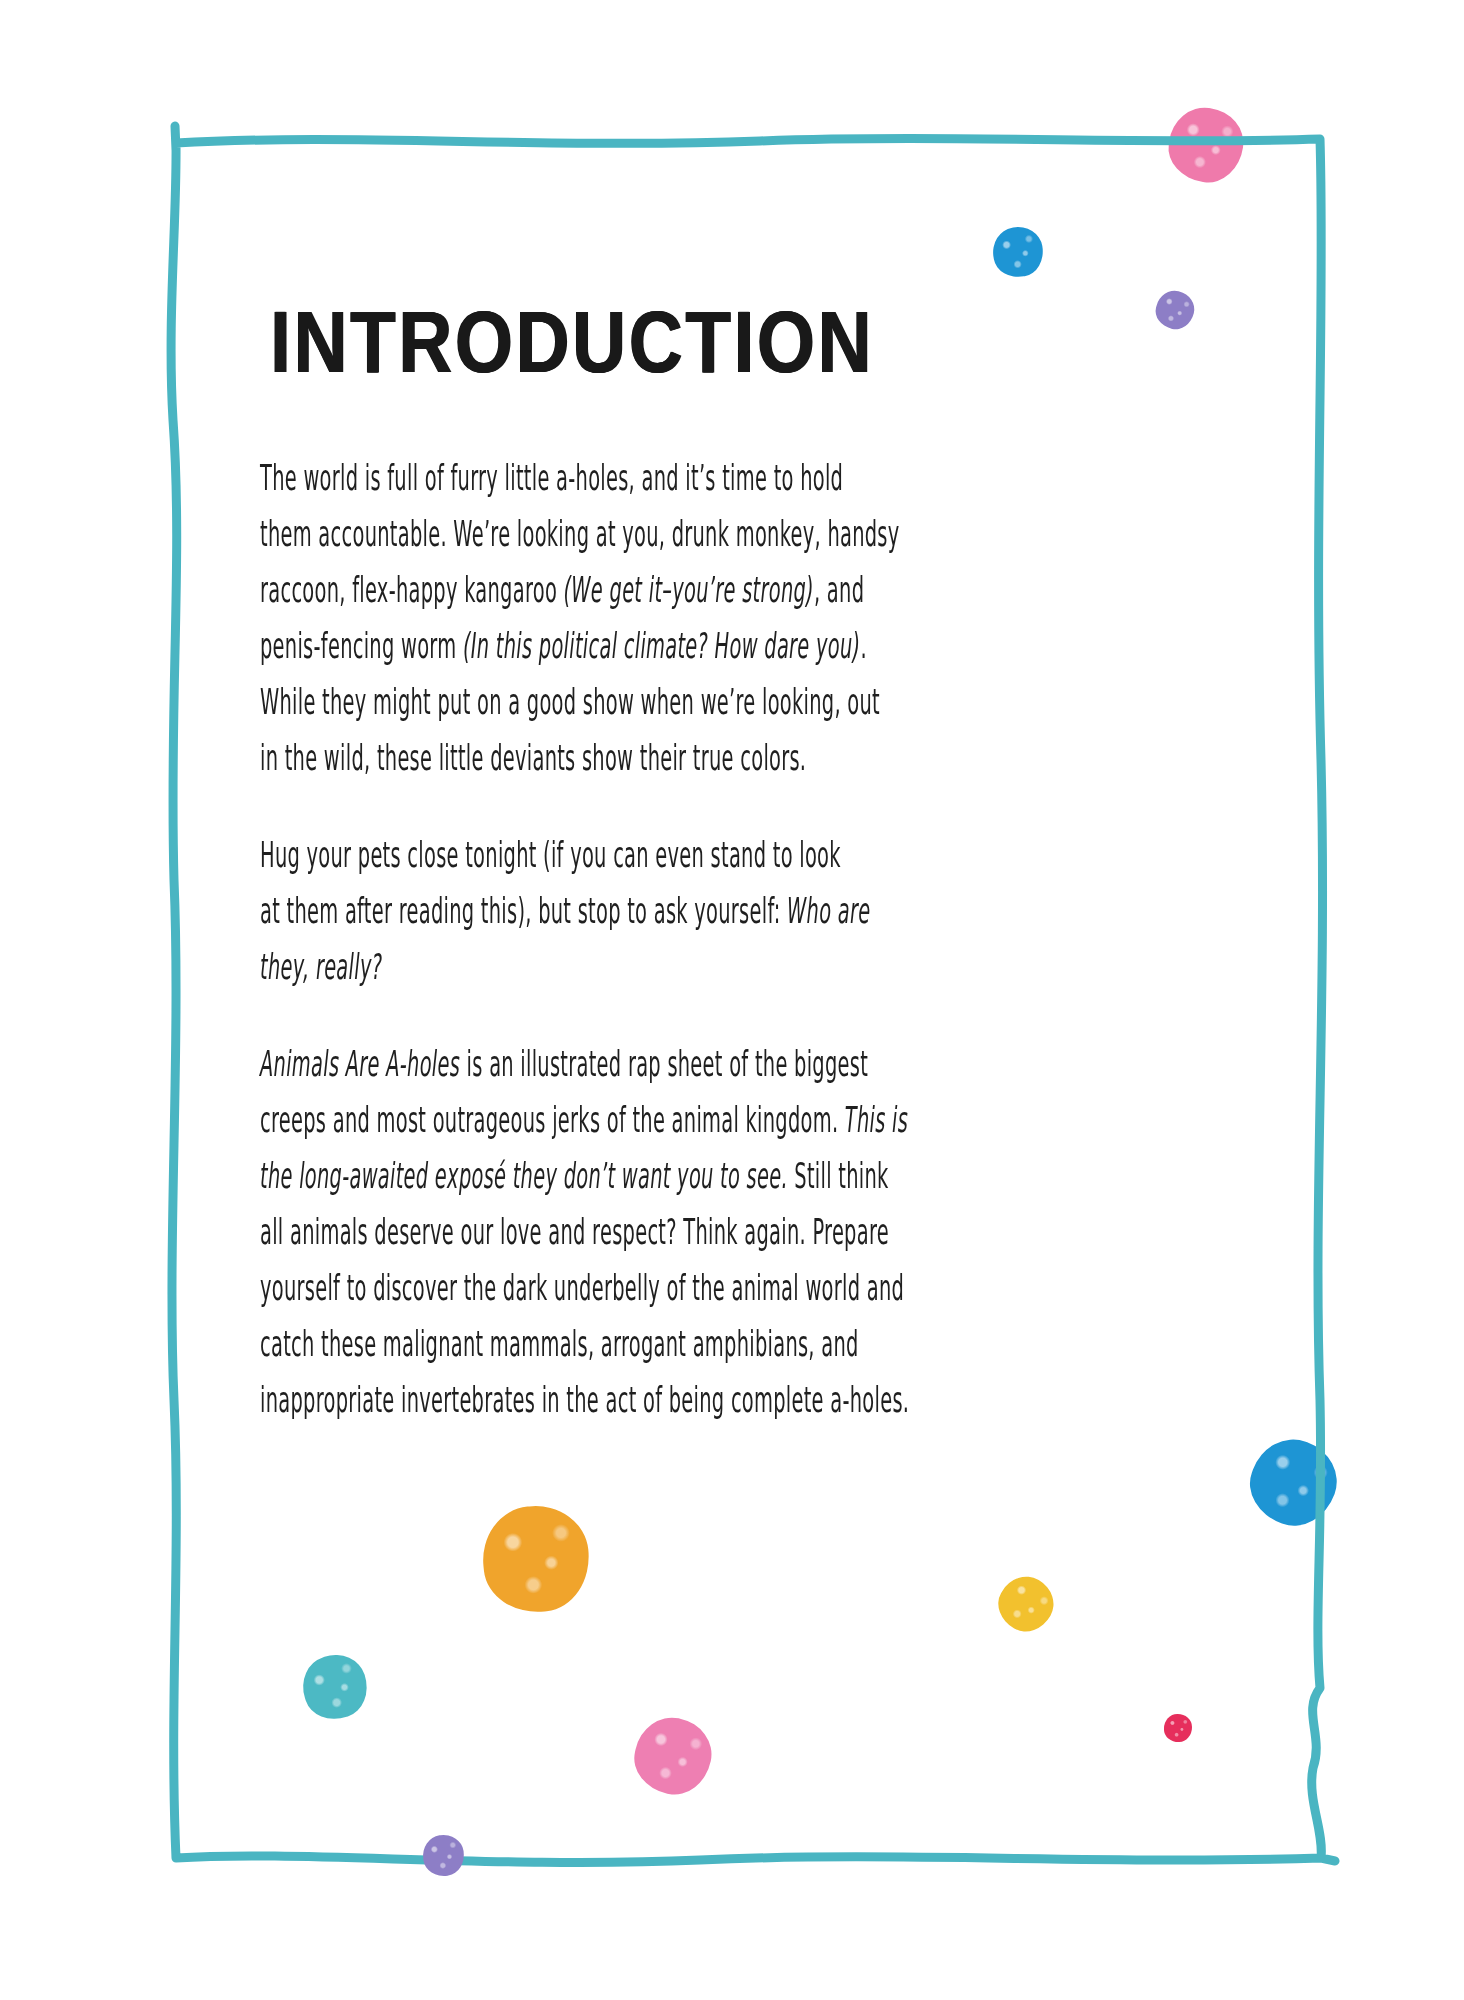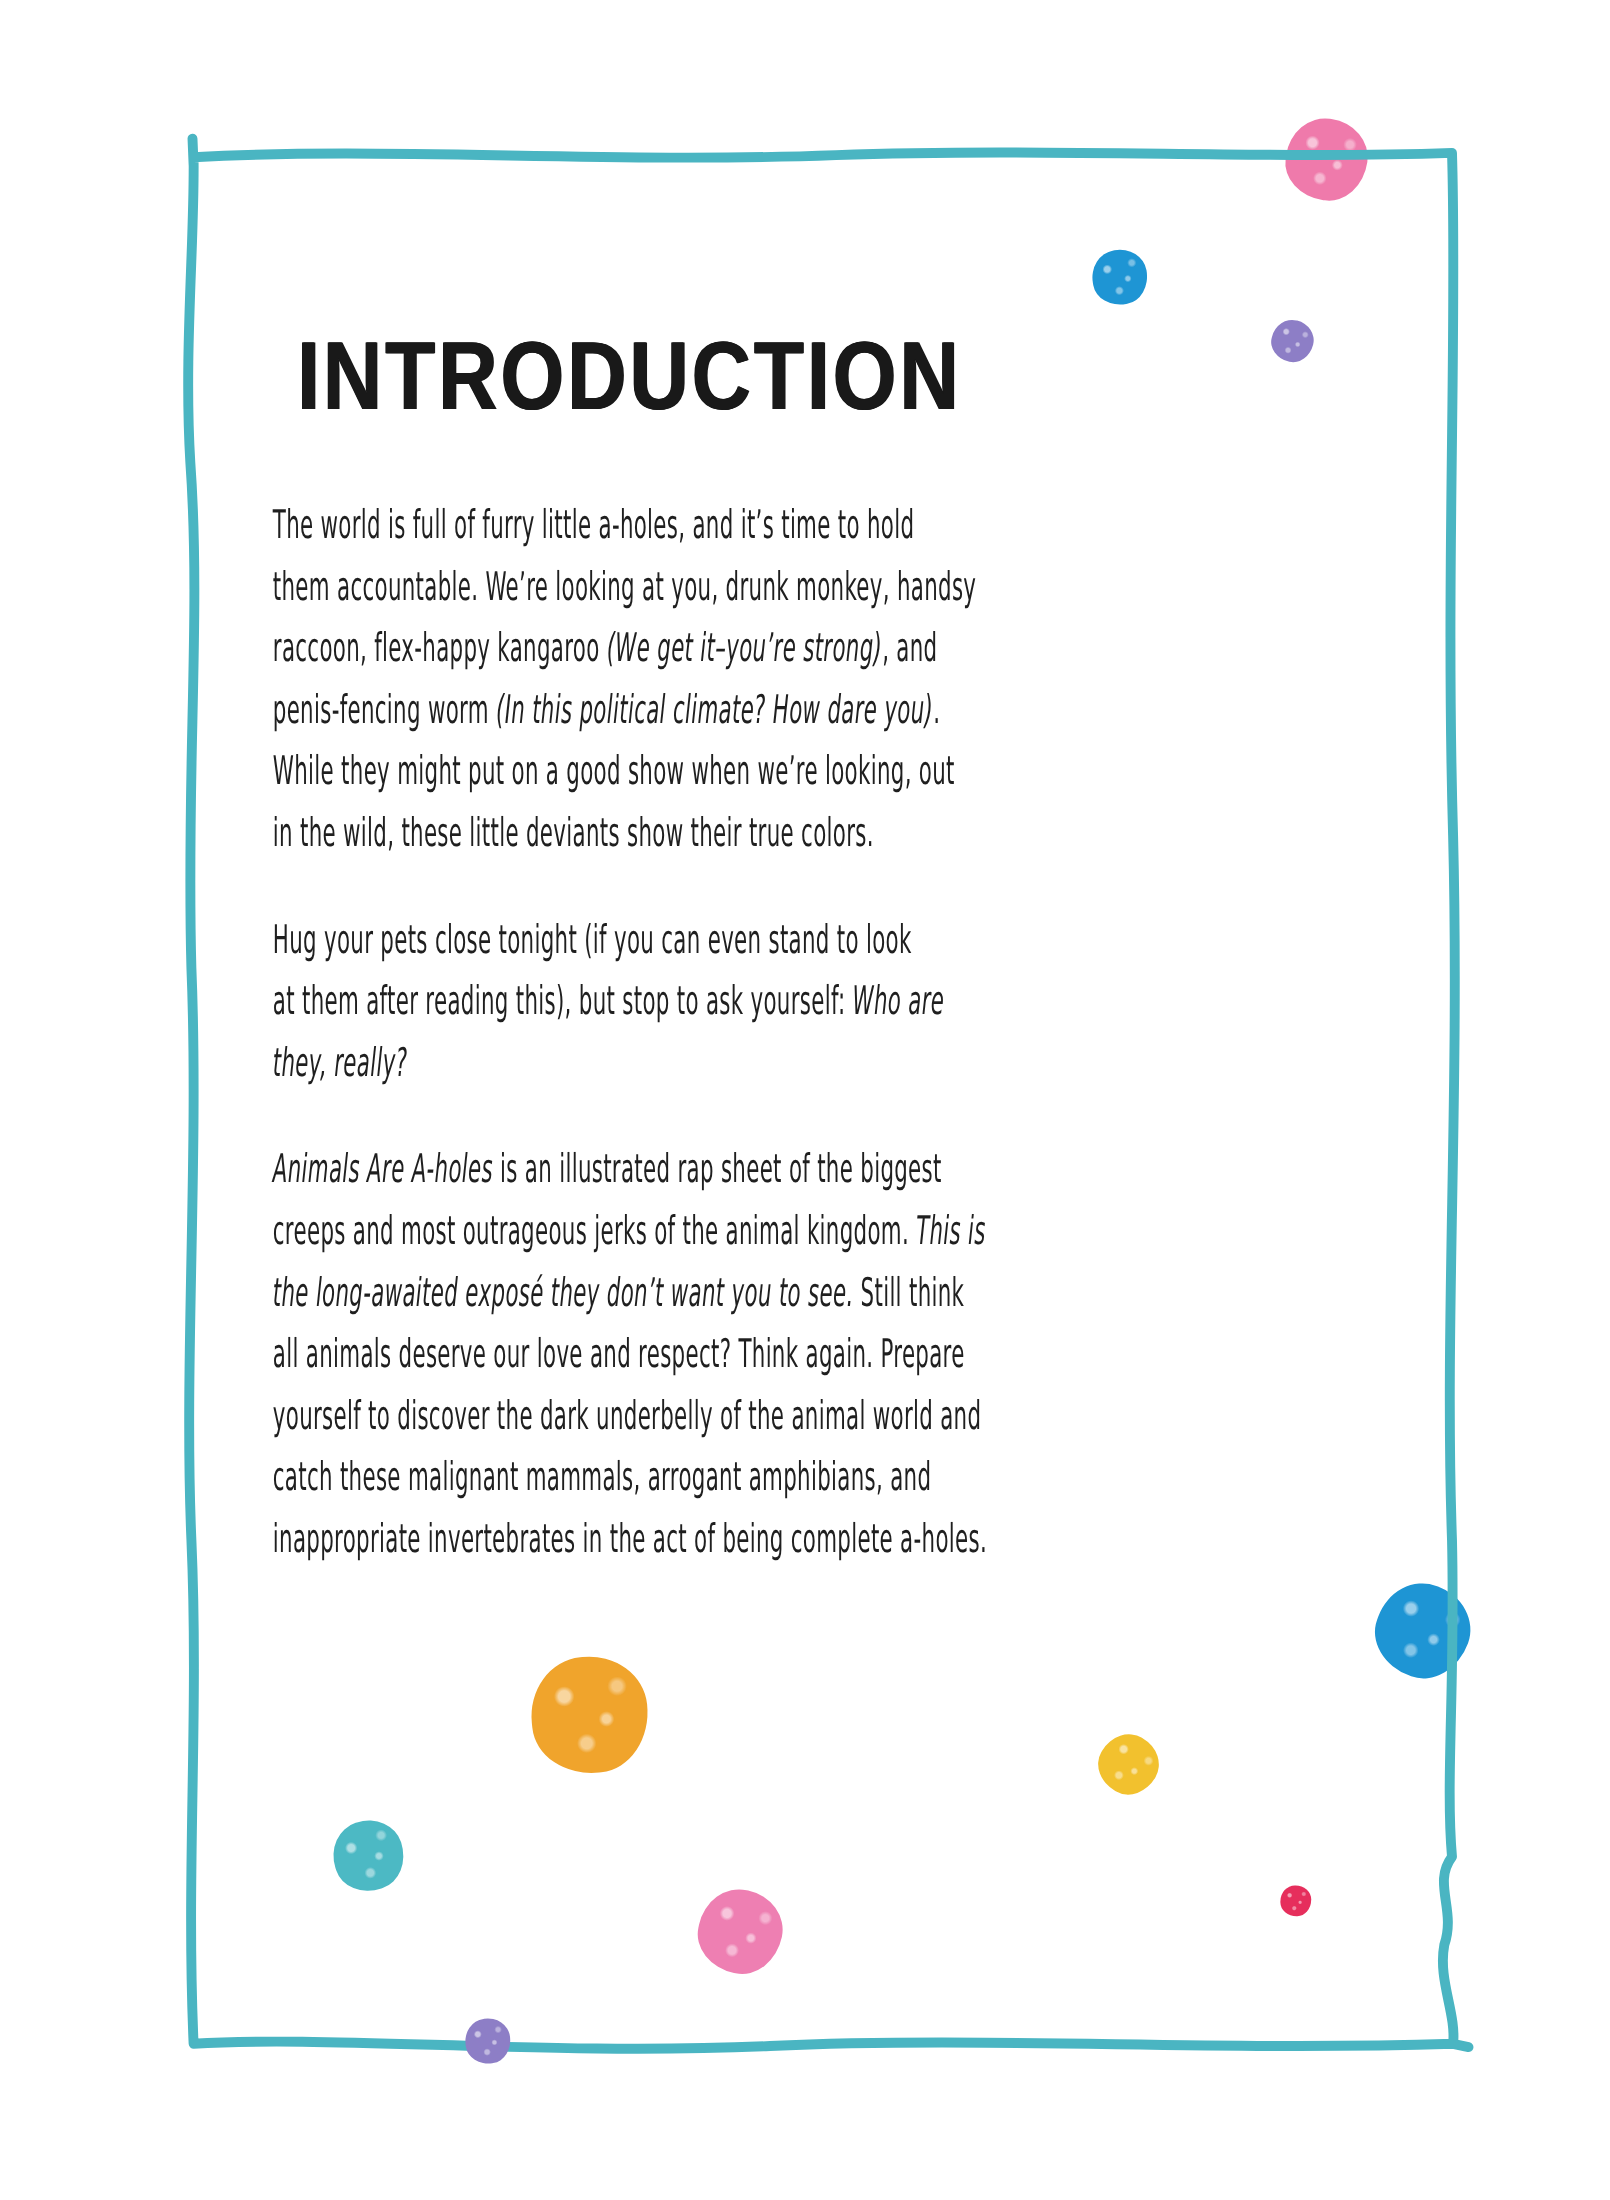--- a/index.html
+++ b/index.html
@@ -29,21 +29,21 @@
     text-shadow:1px 0 currentColor, -0.5px 0 currentColor;
     white-space:nowrap;
     z-index:1;
   }
   
   .body{
     position:absolute;left:248px;top:450px;
     color:#1f1f1f;
     z-index:1;
   }
-  .para{margin:0 0 41px 0;}
+  .para{margin:0 0 41px 12px;}
   .bodyline{
     height:56px;line-height:56px;
     font-size:36px;
     white-space:nowrap;
     transform:scaleX(0.54);
     transform-origin:0 50%;
     letter-spacing:0.5px;
   }
   .bodyline .it{font-style:italic;}
   

